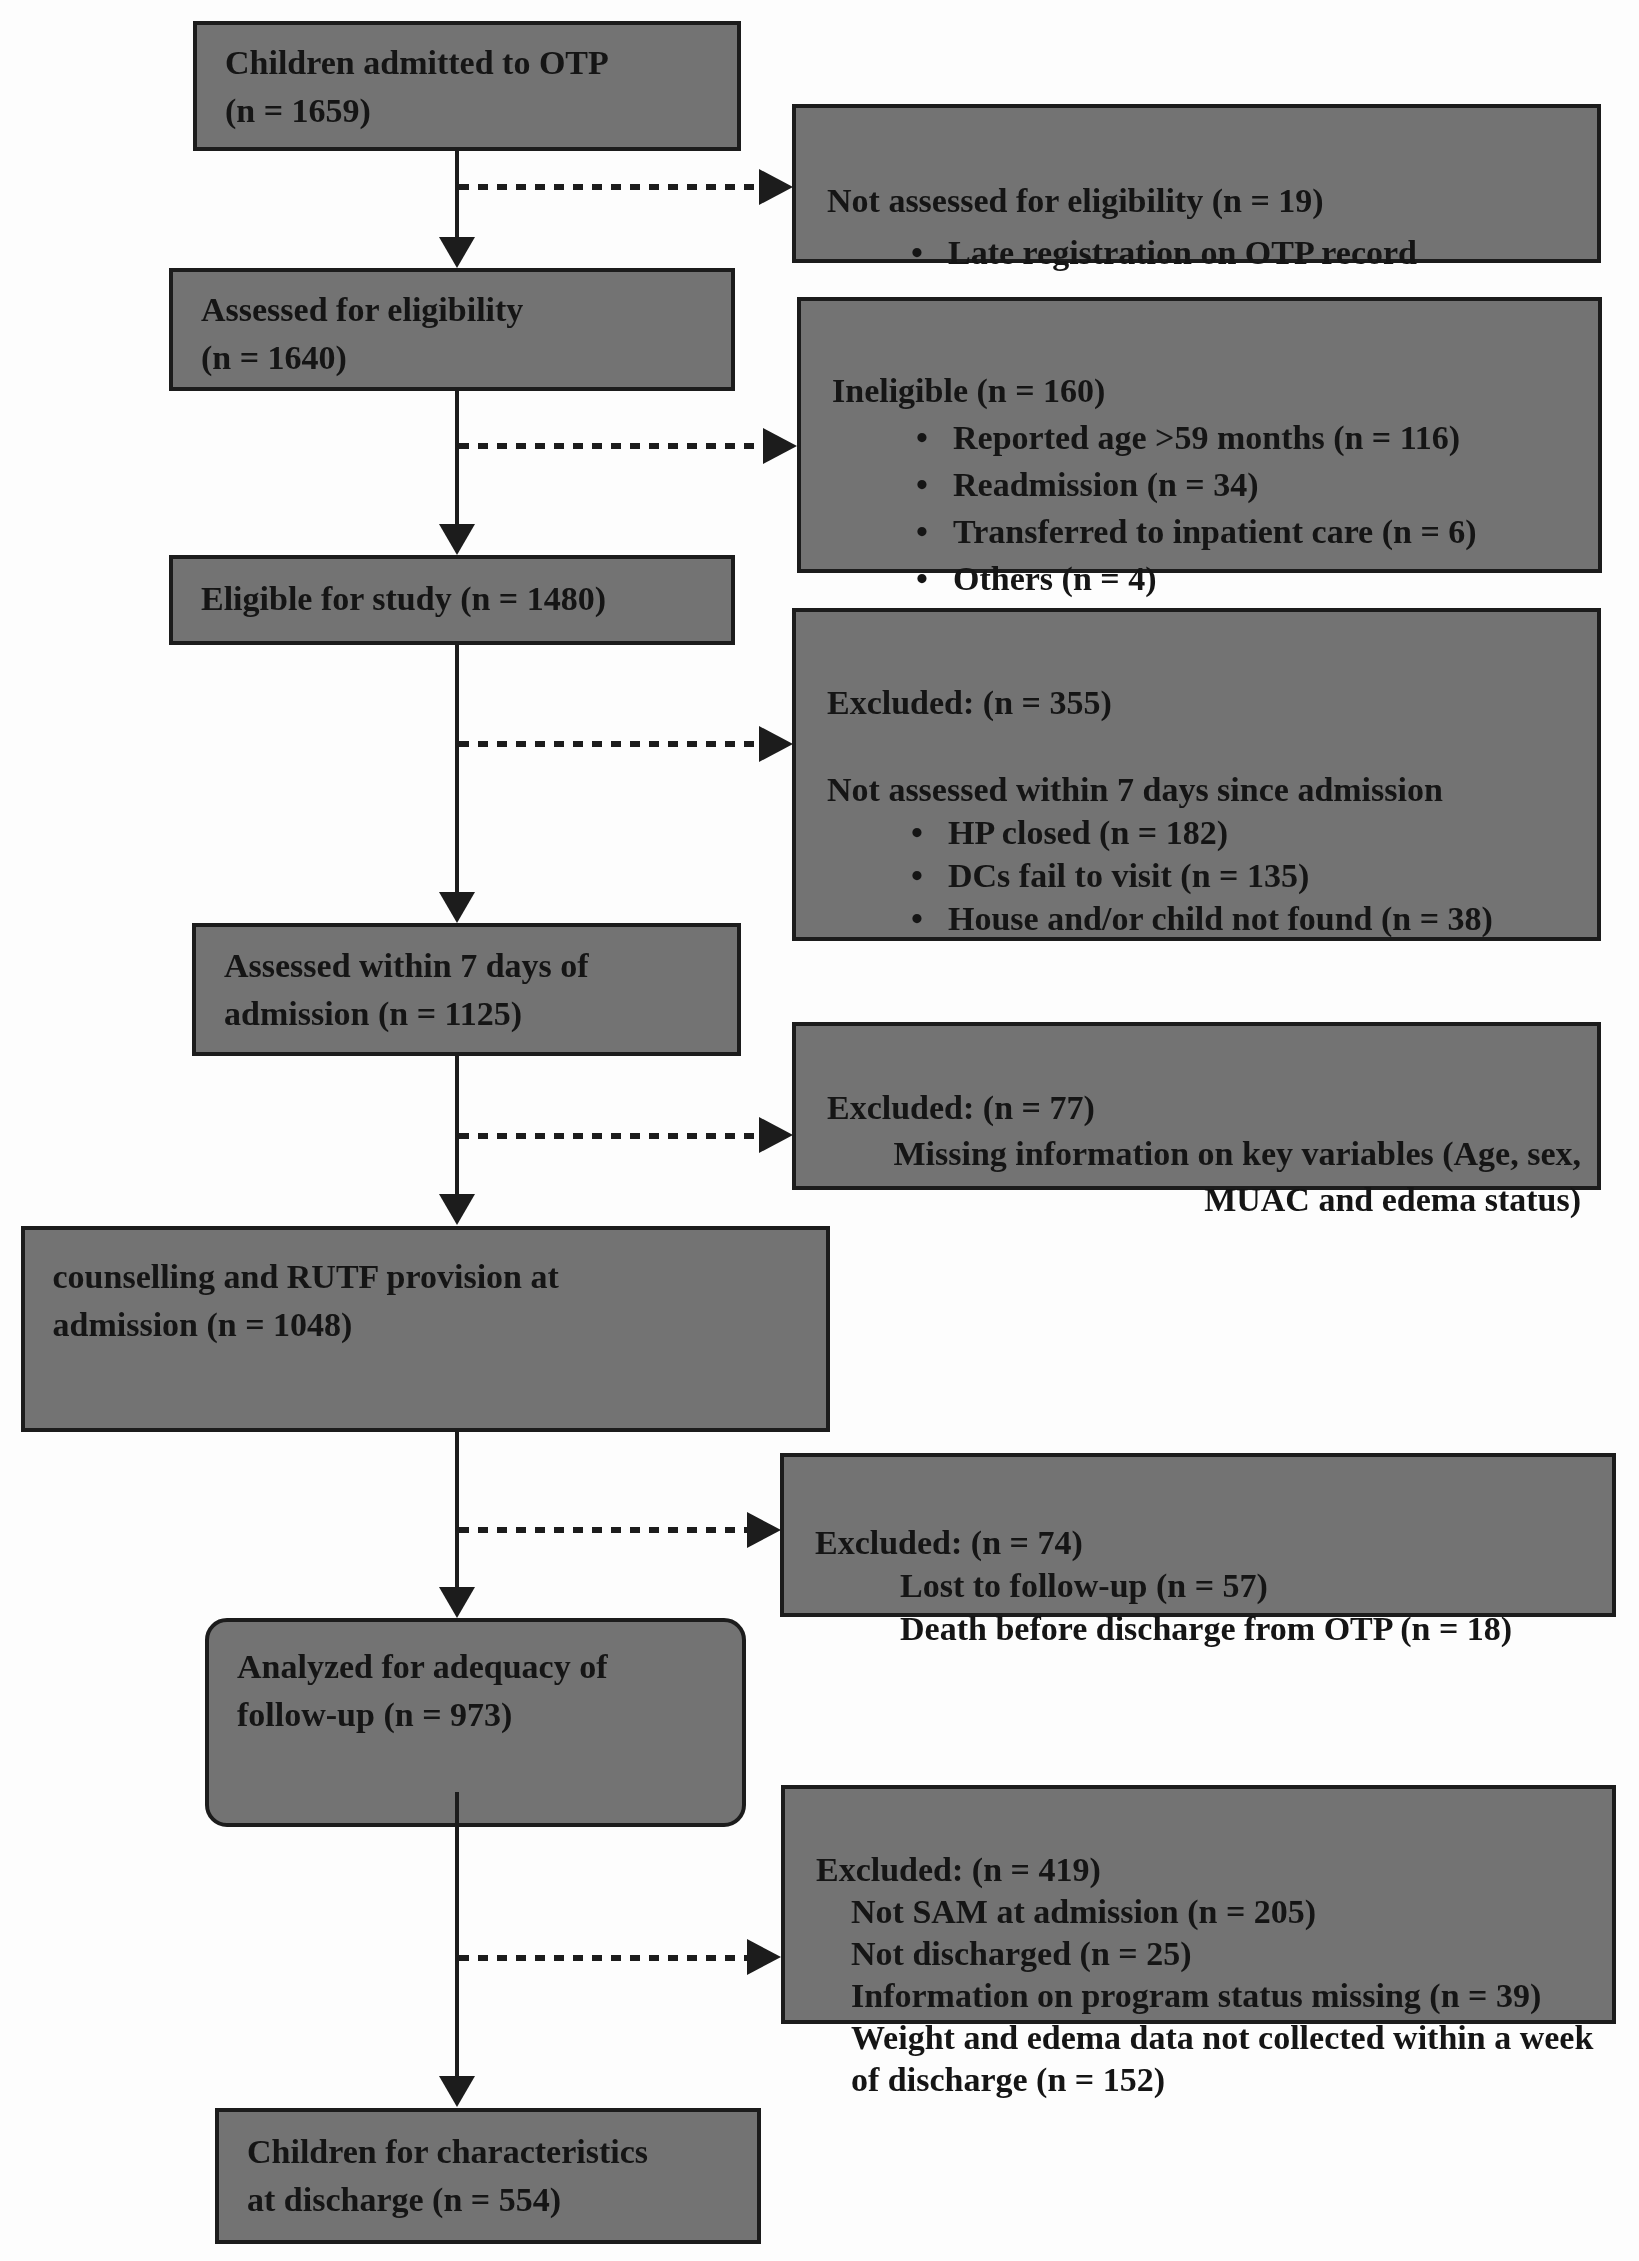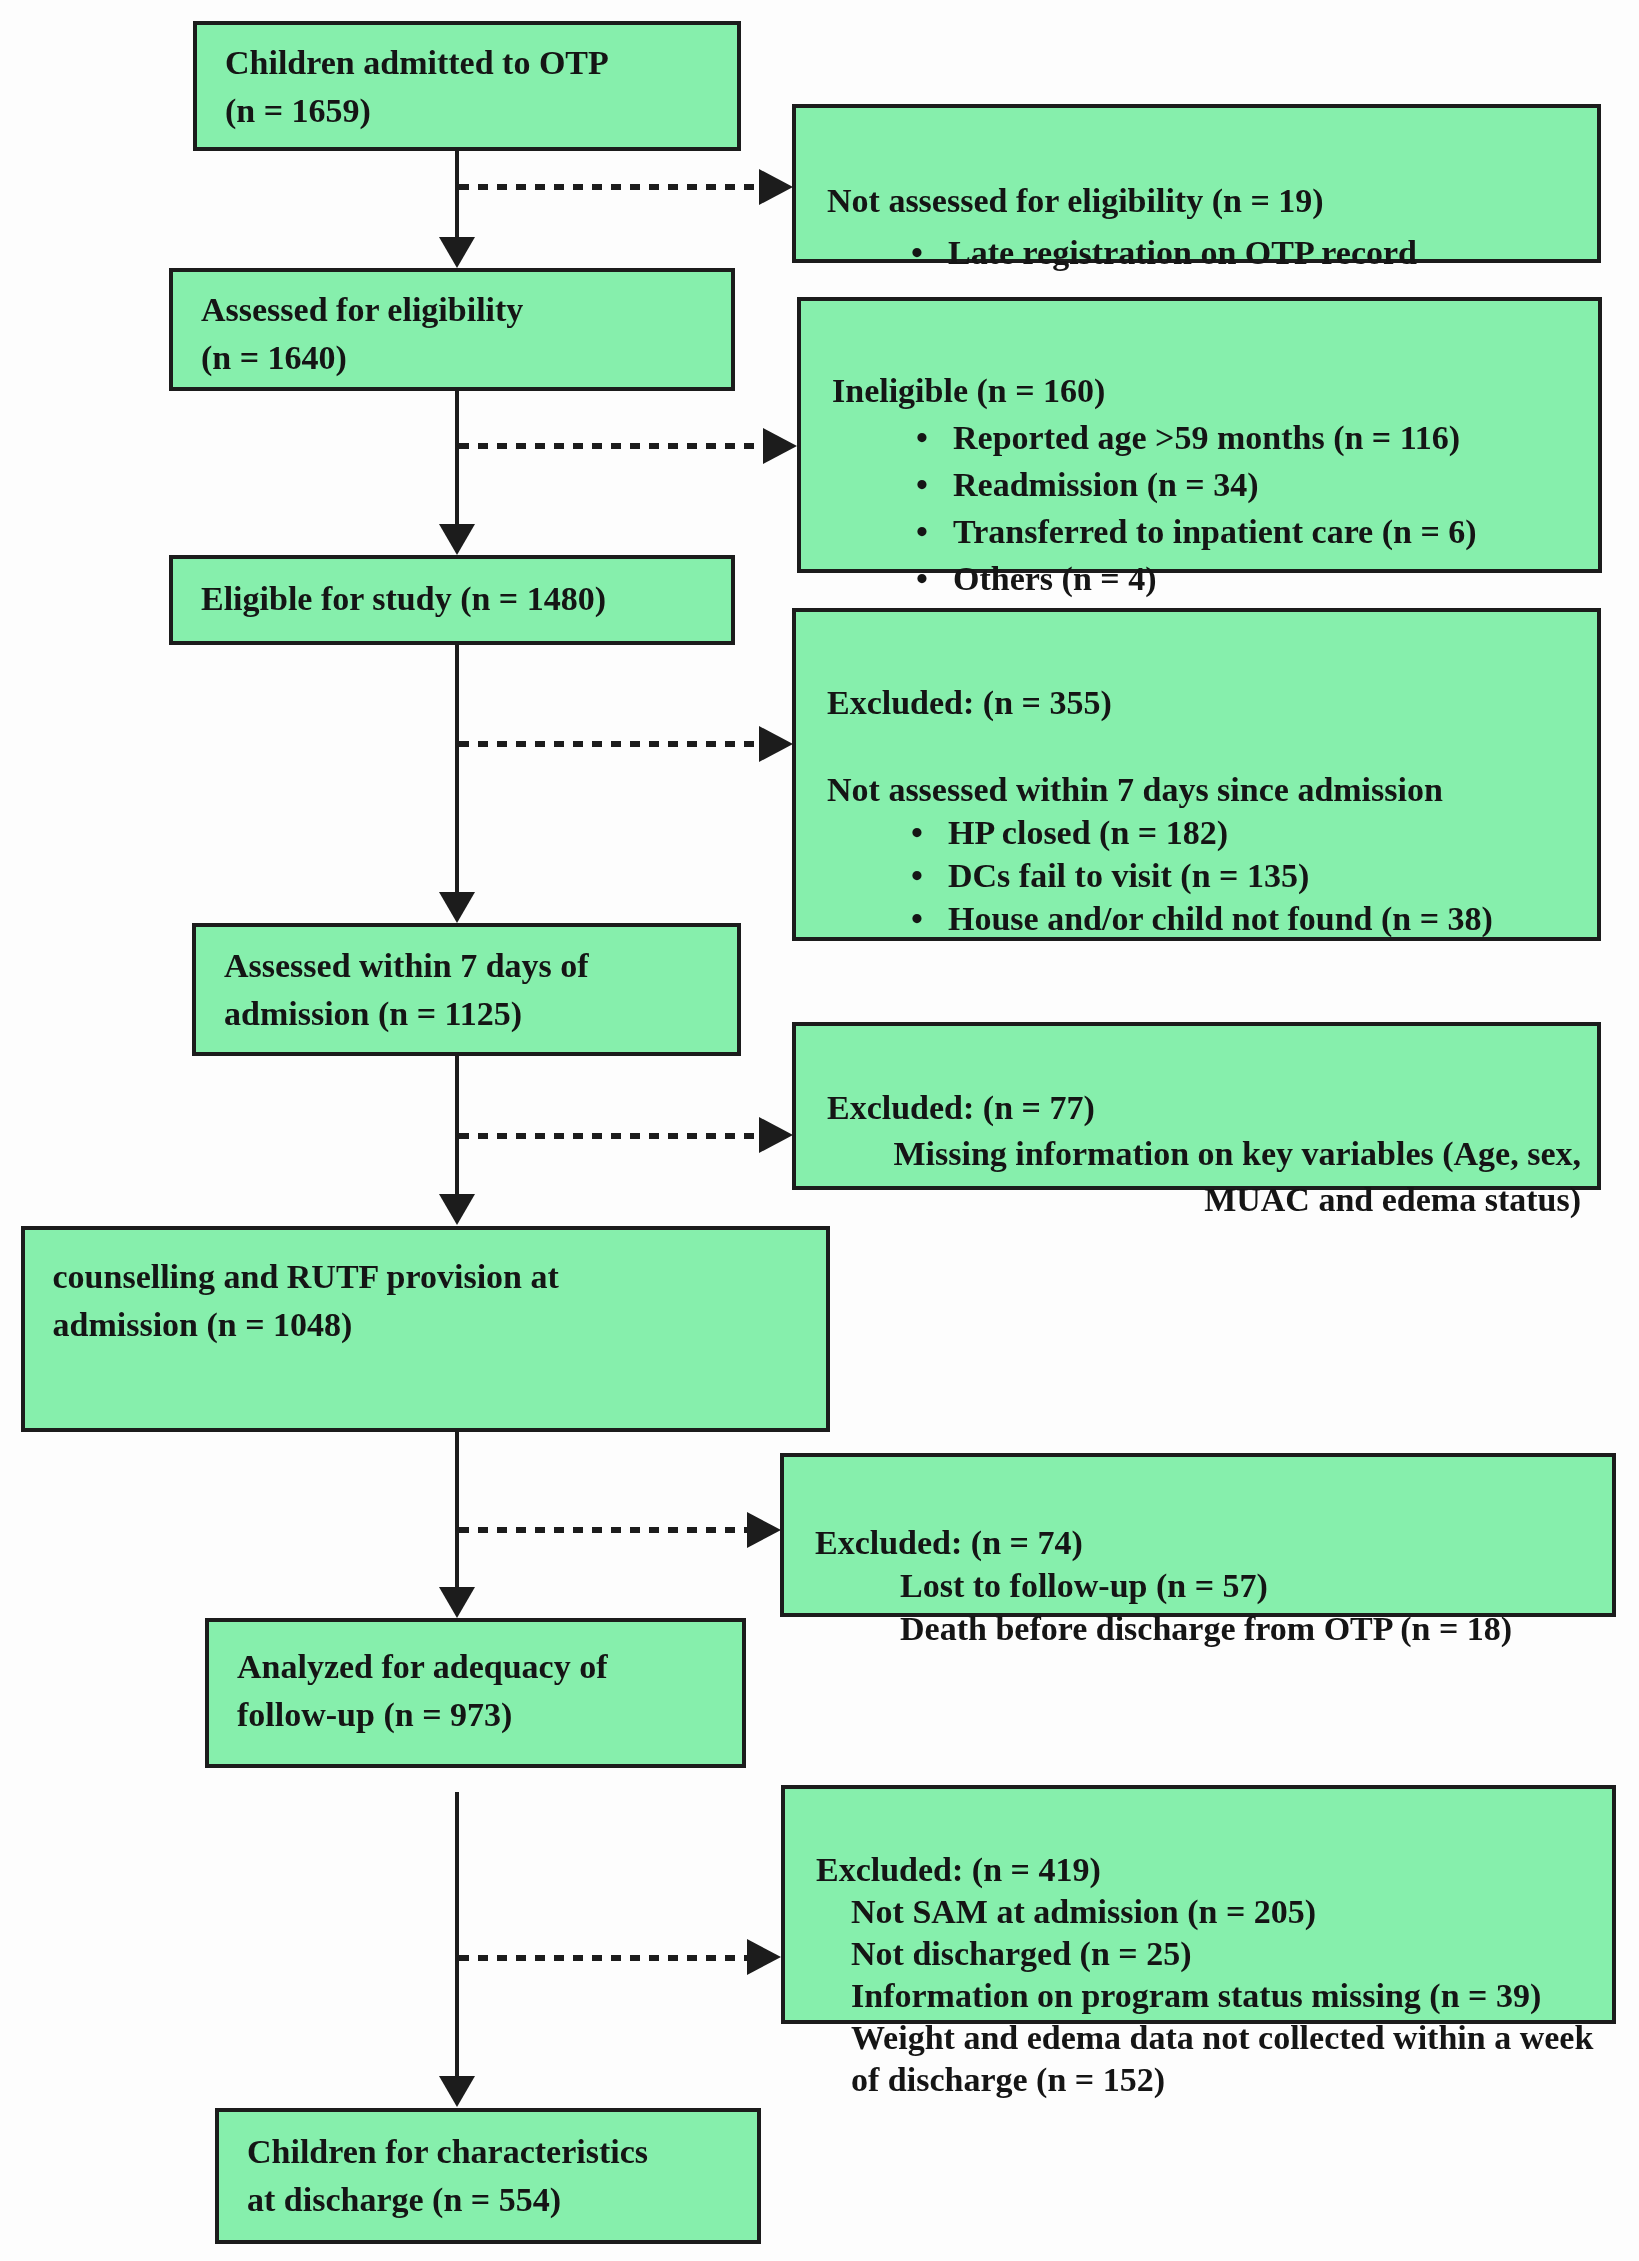--- a/index.html
+++ b/index.html
@@ -13,21 +13,21 @@
     width:1640px;height:2261px;
     background:var(--paper);
     font-family:"Liberation Serif","DejaVu Serif",serif;
     font-weight:bold;
     color:var(--ink);
     overflow:hidden;
   }
   .box{
     position:absolute;
     border:4.9px solid var(--line);
-    background:#86efac;
+    background:#737373;
     box-sizing:border-box;
   }
   .main .ln{
     padding-left:28px;
     font-size:34px;
     line-height:48px;
     white-space:nowrap;
   }
   .side{font-size:34px;line-height:48px;}
   .t-ln{padding-left:31px;padding-right:21.6px;margin-top:44px;}
@@ -93,21 +93,21 @@
   <div class="box main" id="l4" style="left:192px;top:923px;width:549px;height:133px;">
     <div class="ln">Assessed within 7 days of</div>
     <div class="ln">admission (n = 1125)</div>
   </div>
 
   <div class="box main" id="l5" style="left:20.5px;top:1226px;width:809px;height:206px;">
     <div class="ln">counselling and RUTF provision at</div>
     <div class="ln">admission (n = 1048)</div>
   </div>
 
-  <div class="box main" id="l6" style="left:205px;top:1618px;width:541px;height:150px;">
+  <div class="box main" id="l6" style="left:205px;top:1618px;width:541px;height:209px;border-radius:22px;">
     <div class="ln">Analyzed for adequacy of</div>
     <div class="ln">follow-up (n = 973)</div>
   </div>
 
   <div class="box main" id="l7" style="left:215px;top:2108px;width:546px;height:136px;">
     <div class="ln">Children for characteristics</div>
     <div class="ln">at discharge (n = 554)</div>
   </div>
 
   <div class="box side" id="r1" style="left:792px;top:104px;width:809px;height:159px;">

